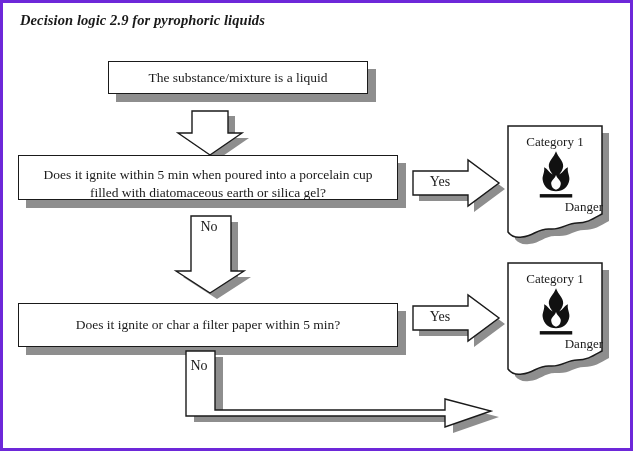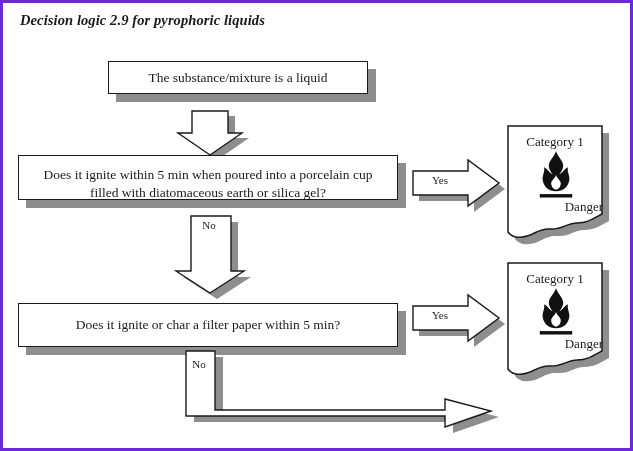--- a/index.html
+++ b/index.html
@@ -28,21 +28,21 @@
     box-sizing:border-box;
   }
   .flow-box .inner{display:block;padding:0 12px;}
   .box-start{left:73px;top:58px;width:260px;height:33px;margin-left:32px;}
   .box-q1{left:15px;top:152px;width:380px;height:45px;}
   .box-q2{left:15px;top:300px;width:380px;height:44px;}
   .box-nc{left:502px;top:396px;width:95px;height:29px;}
   .arrow-svg{position:absolute;overflow:visible;}
   .arrow-label{
     position:absolute;
-    font-size:11px;text-align:center;
+    font-size:14px;text-align:center;
   }
   .doc{
     position:absolute;width:106px;height:132px;
   }
   .doc .shape{position:absolute;left:0;top:0;overflow:visible;}
   .doc-line{
     position:absolute;left:0;width:96px;text-align:center;
     font-size:13px;
   }
   .doc-category{top:9px;}

